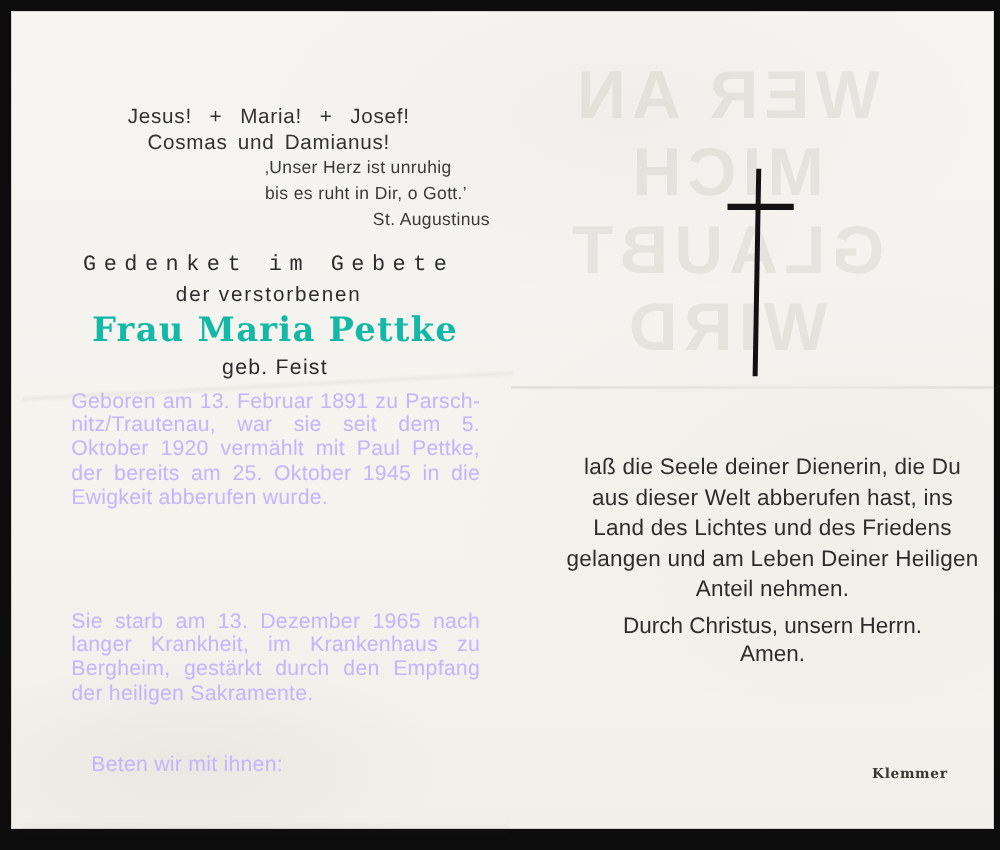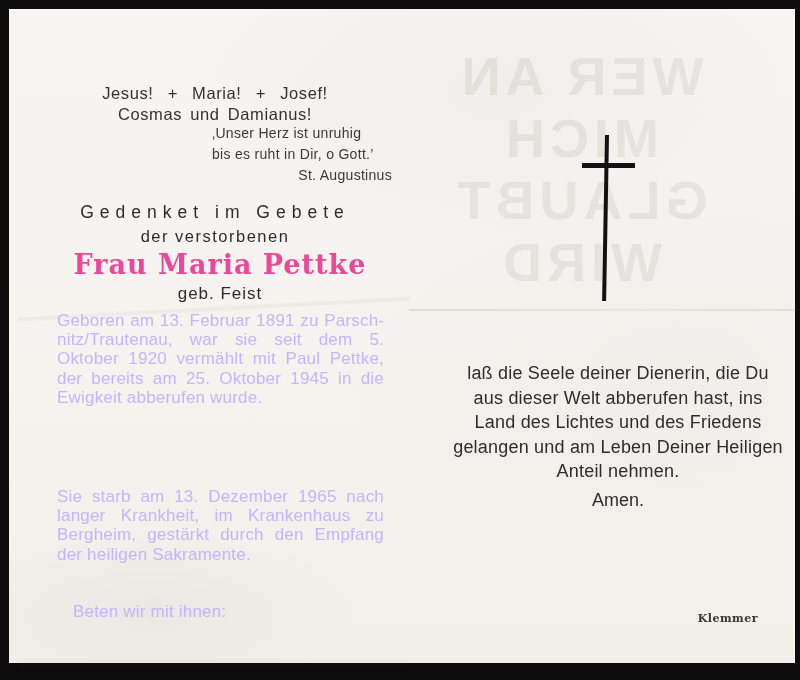--- a/index.html
+++ b/index.html
@@ -23,26 +23,26 @@
   .justify{text-align:justify;text-justify:inter-word;}
   .body-text{
     left:57px;width:327px;font-size:17px;line-height:19.2px;
     color:#c4b5fd;letter-spacing:0.2px;
   }
   .invocation{left:40px;top:59px;width:350px;font-size:16.5px;line-height:21px;color:#33322f;margin-top:24px;}
   .invocation .l1{word-spacing:9px;letter-spacing:0.6px;}
   .invocation .l2{word-spacing:3px;letter-spacing:0.6px;}
   .quote{left:186px;top:123px;width:180px;font-size:14px;line-height:21px;color:#3a3936;letter-spacing:0.3px;margin-left:26px;}
   .quote .attr{text-align:right;}
-  .memorial1{left:40px;top:202px;width:350px;font-size:17.5px;letter-spacing:6px;color:#2e2d2b;}
+  .memorial1{left:40px;top:202px;width:350px;font-size:17.5px;letter-spacing:6px;color:#2e2d2b;font-family:Liberation Mono, monospace;}
   .memorial2{left:40px;top:227px;width:350px;font-size:16.5px;letter-spacing:1.5px;color:#2e2d2b;}
   .name{
     left:40px;top:249px;width:360px;
     font-family:"DejaVu Serif",serif;font-weight:bold;font-size:27px;
-    letter-spacing:1px;color:#ec4899;
+    letter-spacing:1px;color:#14b8a6;
   }
   .maiden{left:40px;top:284px;width:360px;font-size:17px;letter-spacing:1px;color:#2e2d2b;}
   .p1{top:311px;}
   .p2{top:412px;}
   .p3{top:447px;margin-top:40px;}
   .p4{top:555px;}
   .p5{top:602px;text-align:left;margin-left:16px;}
   
   .ghost{
     left:415px;top:45px;width:330px;
@@ -120,17 +120,18 @@
   </div>
 
   <div>
     <div class="cross-stem"></div>
     <div class="cross-bar"></div>
   </div>
 
   <div class="t prayer center">laß die Seele deiner Dienerin, die Du aus dieser Welt abberufen hast, ins Land des Lichtes und des Friedens gelangen und am Leben Deiner Heiligen Anteil nehmen.</div>
 
   <div class="t closing center">
+    <div>Durch Christus, unsern Herrn.</div>
     <div>Amen.</div>
   </div>
 
   <div class="t printer">Klemmer</div>
 </div>
 
 </body></html>

